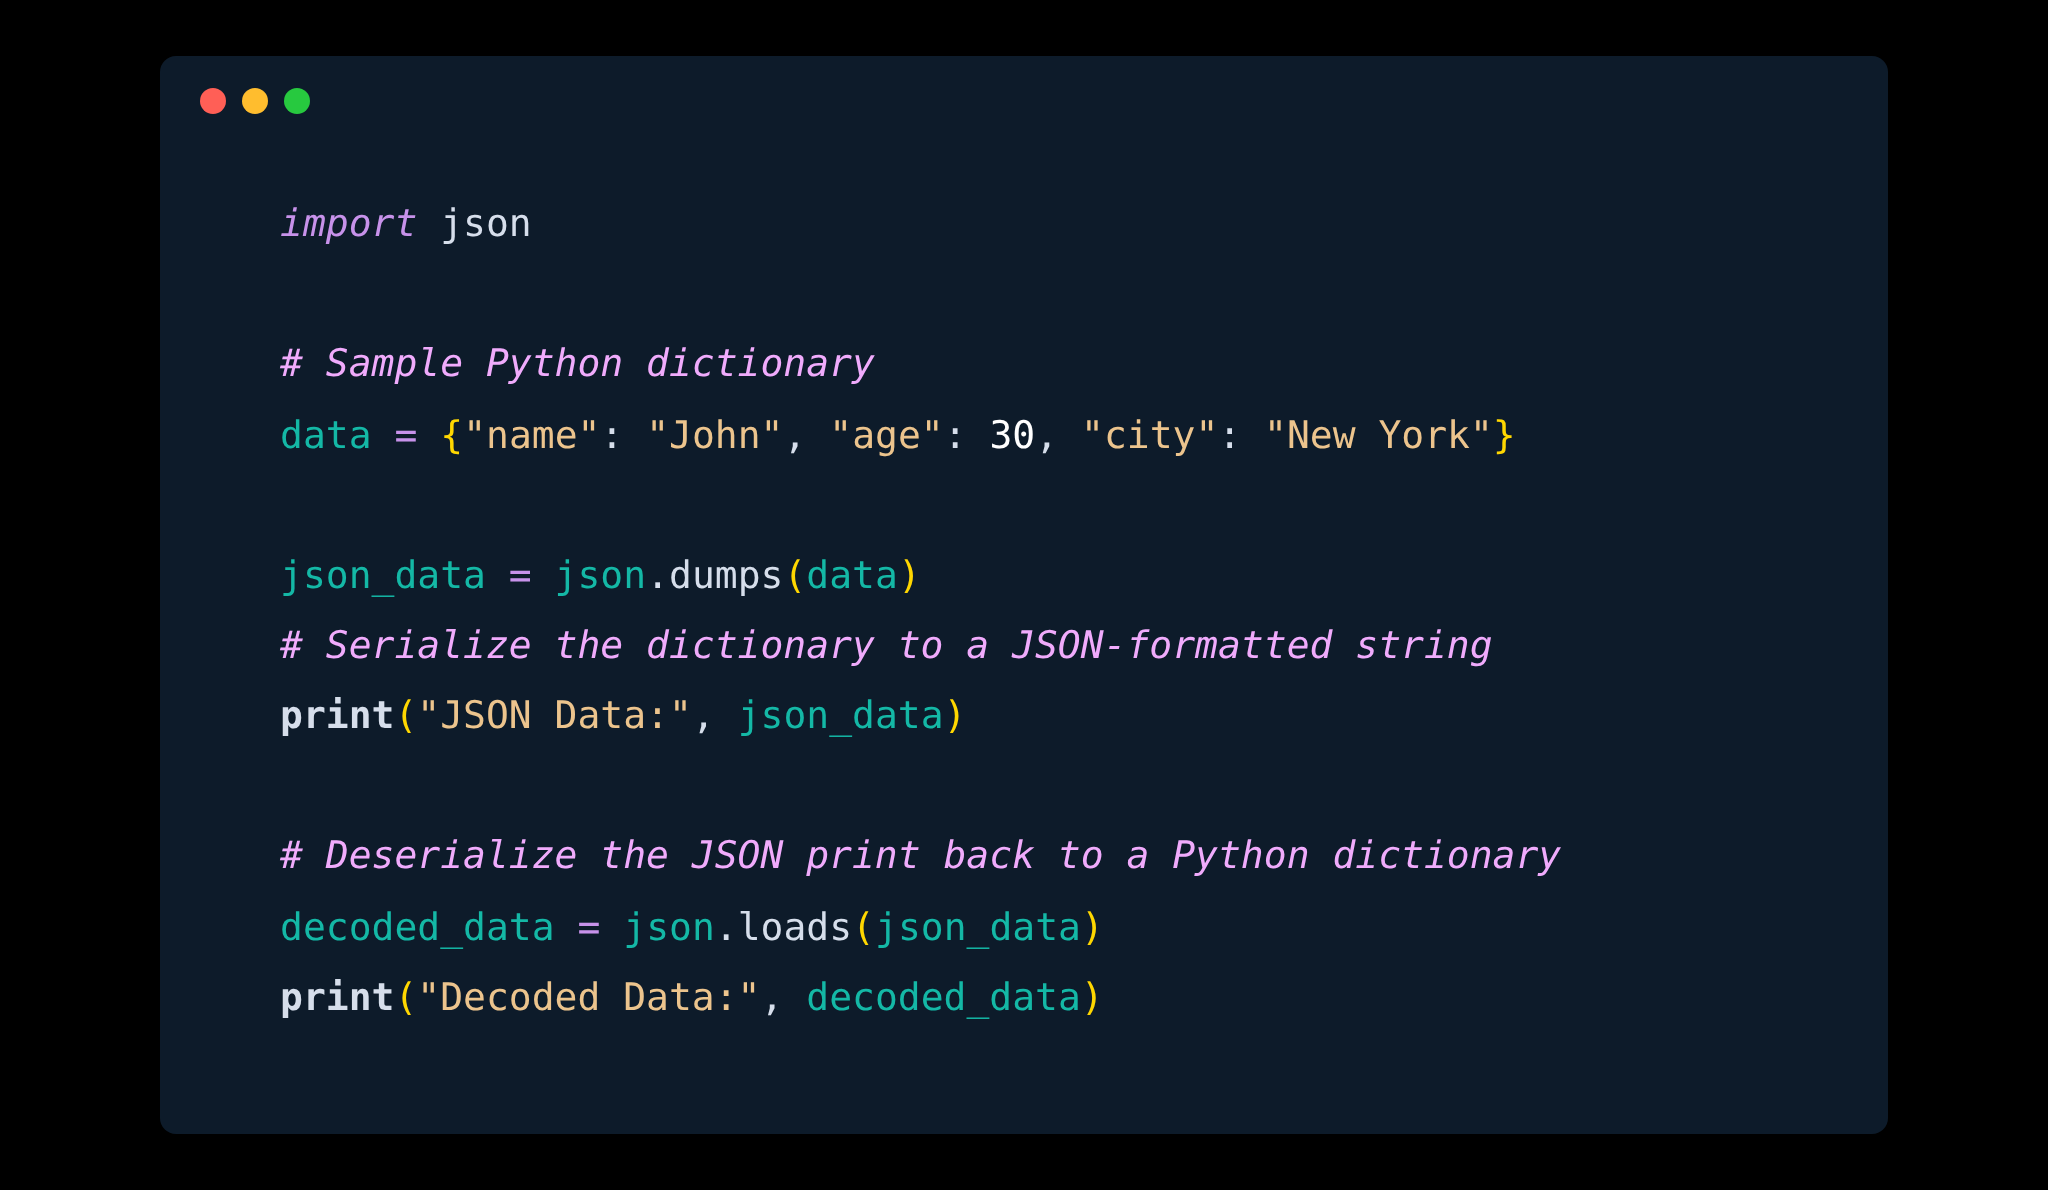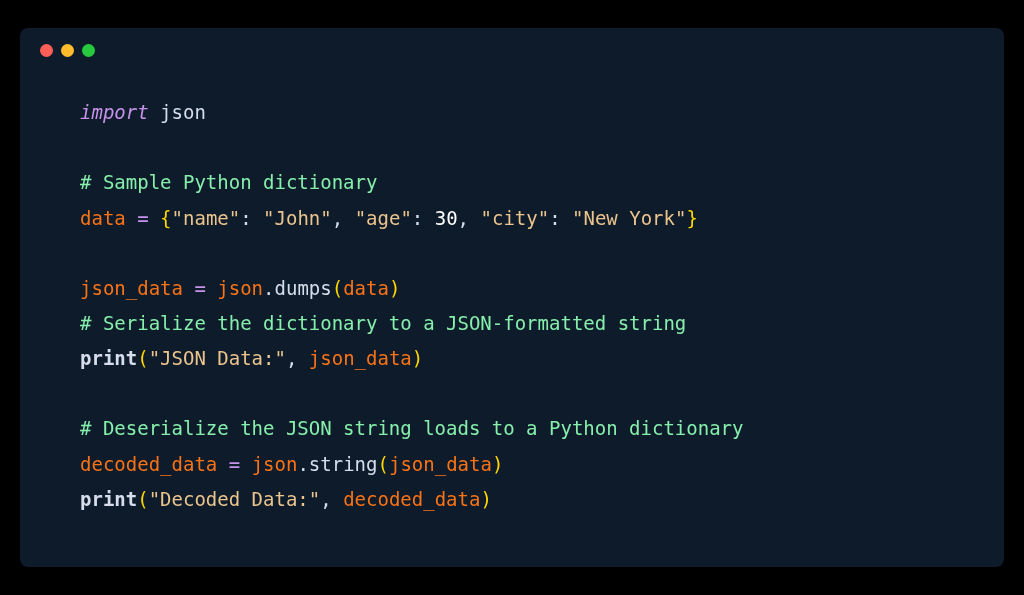--- a/index.html
+++ b/index.html
@@ -11,21 +11,21 @@
       background: #000;
       display: flex;
       justify-content: center;
       align-items: center;
       min-height: 595px;
       padding: 20px;
       font-family: "SF Mono", "Monaco", "Menlo", "Consolas", monospace;
     }
     .window {
       background: #0d1b2a;
-      width: 984px;
+      width: 864px;
       border-radius: 8px;
       overflow: hidden;
       box-shadow: 0 10px 40px rgba(0,0,0,0.5);
     }
     .titlebar {
       padding: 16px 20px 8px 20px;
       display: flex;
       gap: 8px;
       align-items: center;
     }
@@ -46,24 +46,25 @@
       white-space: pre;
     }
     .keyword-import {
       color: #c792ea;
       font-style: italic;
     }
     .module {
       color: #d6deeb;
     }
     .comment {
-      color: #86efac;
+      color: #f0abfc;
+      font-style: italic;
     }
     .variable {
-      color: #f97316;
+      color: #14b8a6;
     }
     .operator {
       color: #c792ea;
     }
     .brace {
       color: #ffd700;
     }
     .string {
       color: #ecc48d;
     }
@@ -105,17 +106,17 @@
   <div class="code-area">
     <div class="line"><span class="keyword-import">import</span><span class="module"> json</span></div>
     <div class="blank"></div>
     <div class="line"><span class="comment"># Sample Python dictionary</span></div>
     <div class="line"><span class="variable">data </span><span class="operator">=</span><span> </span><span class="brace">{</span><span class="string">"name"</span><span class="colon">: </span><span class="string">"John"</span><span class="comma">, </span><span class="string">"age"</span><span class="colon">: </span><span class="number">30</span><span class="comma">, </span><span class="string">"city"</span><span class="colon">: </span><span class="string">"New York"</span><span class="brace">}</span></div>
     <div class="blank"></div>
     <div class="line"><span class="variable">json_data </span><span class="operator">=</span><span> </span><span class="variable">json</span><span class="dot">.</span><span class="method">dumps</span><span class="paren">(</span><span class="variable">data</span><span class="paren">)</span></div>
     <div class="line"><span class="comment"># Serialize the dictionary to a JSON-formatted string</span></div>
     <div class="line"><span class="builtin">print</span><span class="paren">(</span><span class="string">"JSON Data:"</span><span class="comma">, </span><span class="variable">json_data</span><span class="paren">)</span></div>
     <div class="blank"></div>
-    <div class="line"><span class="comment"># Deserialize the JSON string loads to a Python dictionary</span></div>
-    <div class="line"><span class="variable">decoded_data </span><span class="operator">=</span><span> </span><span class="variable">json</span><span class="dot">.</span><span class="method">string</span><span class="paren">(</span><span class="variable">json_data</span><span class="paren">)</span></div>
+    <div class="line"><span class="comment"># Deserialize the JSON print back to a Python dictionary</span></div>
+    <div class="line"><span class="variable">decoded_data </span><span class="operator">=</span><span> </span><span class="variable">json</span><span class="dot">.</span><span class="method">loads</span><span class="paren">(</span><span class="variable">json_data</span><span class="paren">)</span></div>
     <div class="line"><span class="builtin">print</span><span class="paren">(</span><span class="string">"Decoded Data:"</span><span class="comma">, </span><span class="variable">decoded_data</span><span class="paren">)</span></div>
   </div>
 </div>
 
 </body></html>

